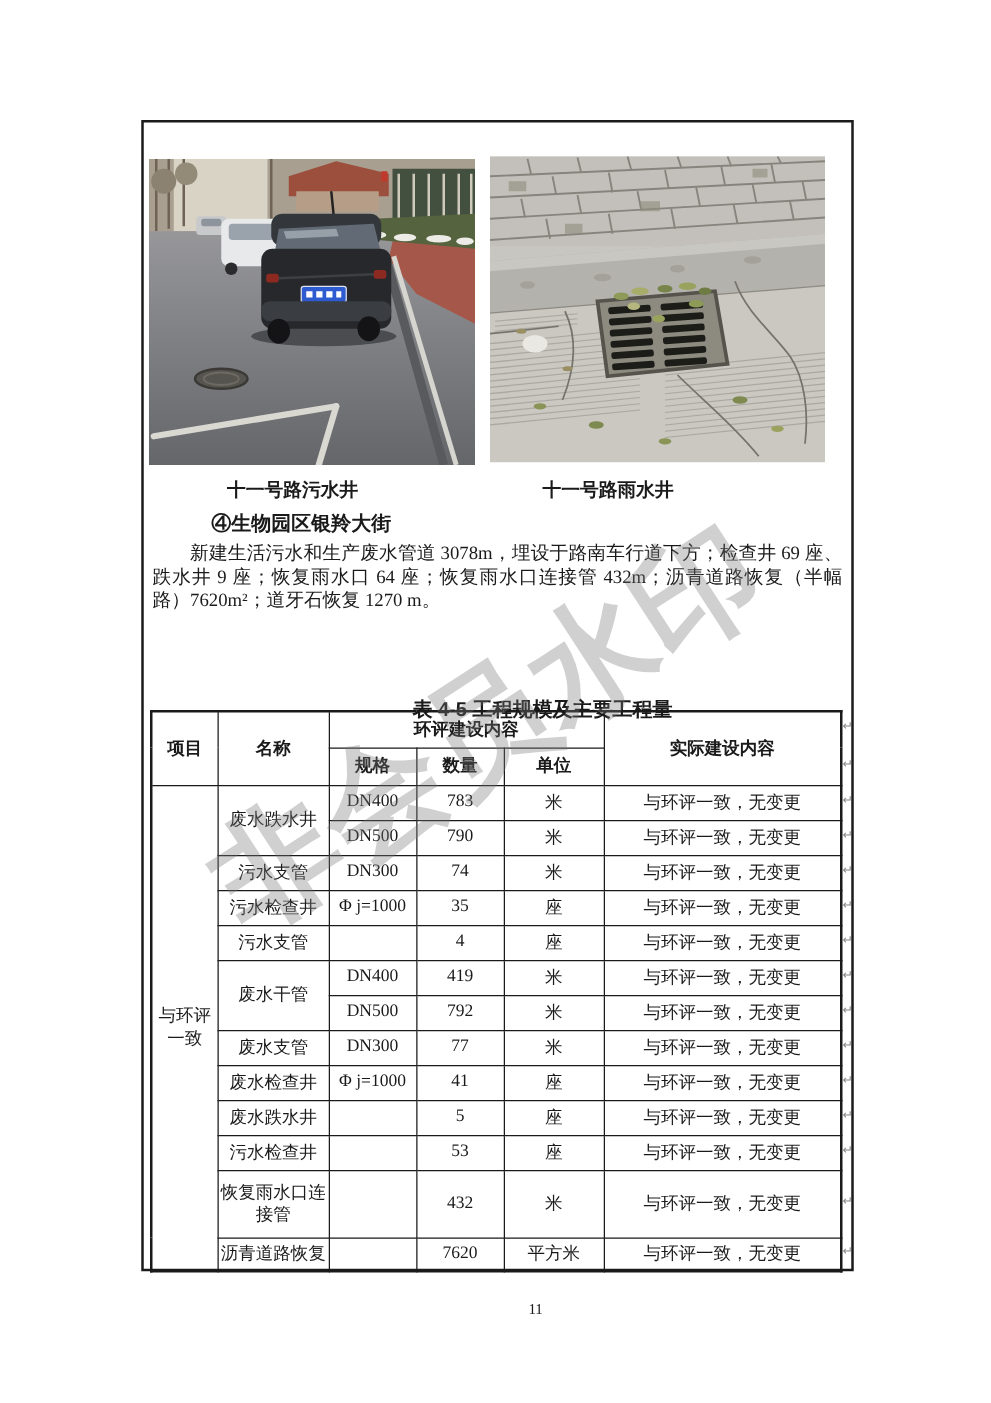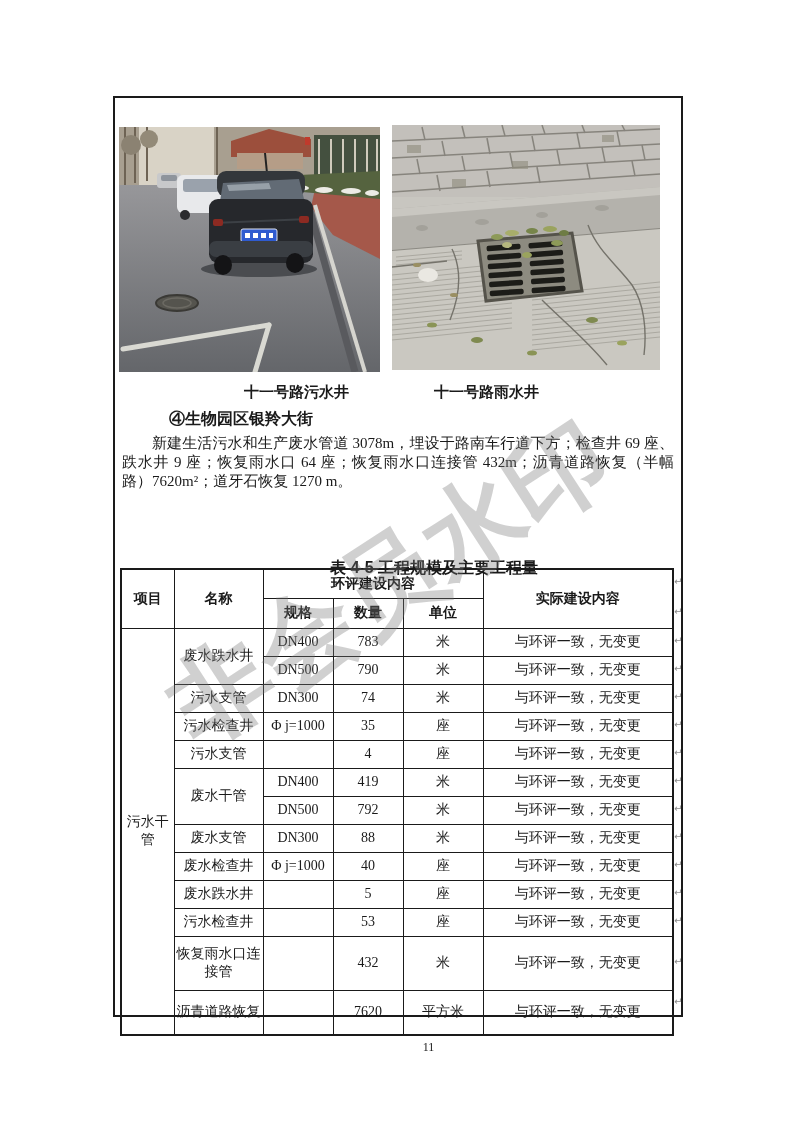--- a/index.html
+++ b/index.html
@@ -5,35 +5,35 @@
   html,body{margin:0;padding:0;background:#ffffff;}
   .page{position:relative;width:793px;height:1122px;background:#ffffff;overflow:hidden;
         font-family:"Liberation Serif","DejaVu Serif",serif;color:#1a1a1a;}
   .frame{position:absolute;left:113px;top:96px;width:566px;height:917px;border:2px solid #1a1a1a;background:#ffffff;}
   .photo{position:absolute;overflow:hidden;}
   .photo svg{display:block;width:100%;height:100%;}
   .photo-left{left:4px;top:29px;width:261px;height:245px;}
   .photo-right{left:277px;top:27px;width:268px;height:245px;}
   .caption{position:absolute;top:285px;font-family:"Liberation Sans","DejaVu Sans",sans-serif;
            font-weight:700;font-size:15px;text-align:center;}
-  .caption-left{left:4px;width:230px;text-align:right;}
+  .caption-left{left:4px;width:230px;}
   .caption-right{left:279px;width:185px;}
   .heading{position:absolute;left:7px;top:311px;font-family:Liberation Sans, sans-serif;
            font-weight:700;font-size:16px;margin-left:47px;}
   .para{position:absolute;left:7px;top:336px;width:552px;margin:0;font-size:15px;line-height:19px;
         text-align:justify;text-indent:2em;}
   .tbl-title{position:absolute;left:0;top:460px;width:100%;text-align:center;
              font-family:"Liberation Sans","DejaVu Sans",sans-serif;font-weight:700;font-size:16px;padding-left:36px;}
   table.proj{position:absolute;left:5px;top:470px;width:552px;border-collapse:collapse;table-layout:fixed;
              border:2px solid #1a1a1a;font-size:14px;}
   table.proj th,table.proj td{border:1px solid #1a1a1a;text-align:center;vertical-align:middle;
              padding:0 2px;overflow:hidden;}
   table.proj thead th{font-family:"Liberation Sans","DejaVu Sans",sans-serif;font-weight:700;font-size:14px;}
   tr.h1{height:29px;} tr.h2{height:30px;}
-  tr.r{height:28px;} tr.tall{height:54px;} tr.last{height:45px;}
+  tr.r{height:28px;} tr.tall{height:54px;} tr.last{height:27px;}
   .rowmark{position:absolute;left:559px;width:14px;height:12px;font-size:10px;line-height:12px;
            color:#8a8a8a;font-family:"DejaVu Sans",sans-serif;}
   .watermark{position:absolute;left:140px;top:516px;z-index:30;pointer-events:none;white-space:nowrap;
              font-family:"Liberation Sans","DejaVu Sans",sans-serif;font-weight:700;font-size:100px;
              color:rgba(120,120,120,0.35);transform:rotate(-33deg);transform-origin:center center;}
   .page-number{position:absolute;left:0;top:1040px;width:100%;text-align:center;font-size:12px;padding-left:32px;}
 </style>
 </head>
 <body>
 
@@ -264,21 +264,21 @@
           <th rowspan="2">实际建设内容</th>
         </tr>
         <tr class="h2">
           <th>规格</th>
           <th>数量</th>
           <th>单位</th>
         </tr>
       </thead>
       <tbody>
         <tr class="r">
-          <td rowspan="13">污水干管</td>
+          <td rowspan="13">与环评一致</td>
           <td rowspan="2">废水跌水井</td>
           <td>DN400</td>
           <td>783</td>
           <td>米</td>
           <td>与环评一致，无变更</td>
         </tr>
         <tr class="r">
           <td>DN500</td>
           <td>790</td>
           <td>米</td>
@@ -314,28 +314,28 @@
         </tr>
         <tr class="r">
           <td>DN500</td>
           <td>792</td>
           <td>米</td>
           <td>与环评一致，无变更</td>
         </tr>
         <tr class="r">
           <td>废水支管</td>
           <td>DN300</td>
-          <td>88</td>
+          <td>77</td>
           <td>米</td>
           <td>与环评一致，无变更</td>
         </tr>
         <tr class="r">
           <td>废水检查井</td>
           <td>Φ j=1000</td>
-          <td>40</td>
+          <td>41</td>
           <td>座</td>
           <td>与环评一致，无变更</td>
         </tr>
         <tr class="r">
           <td>废水跌水井</td>
           <td></td>
           <td>5</td>
           <td>座</td>
           <td>与环评一致，无变更</td>
         </tr>

